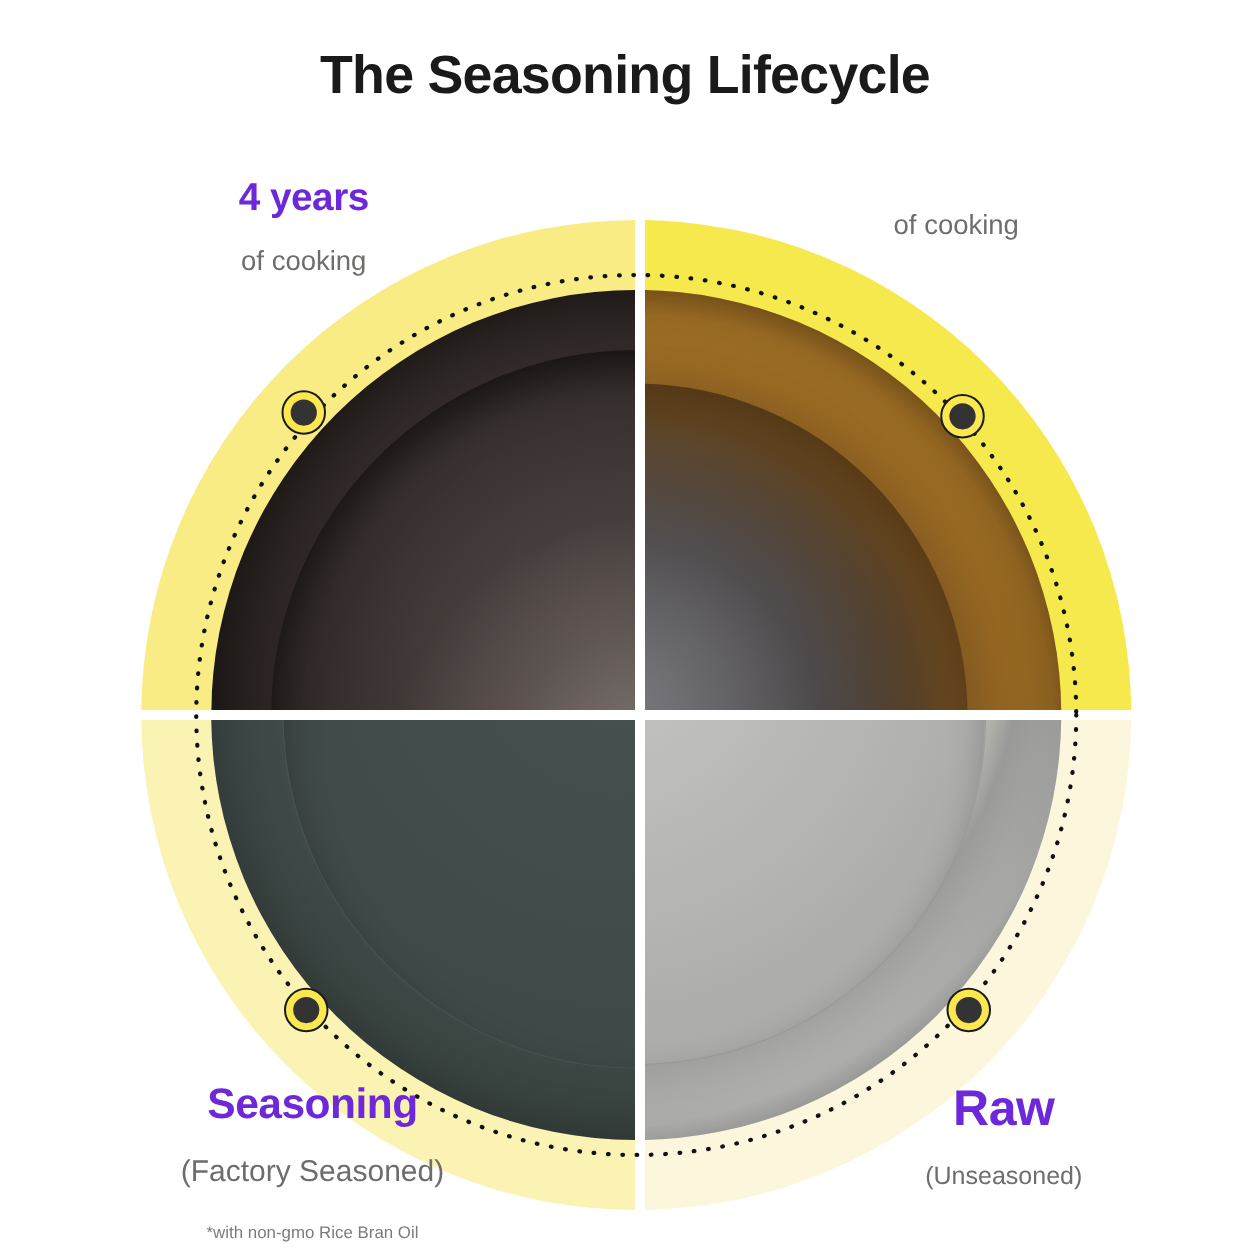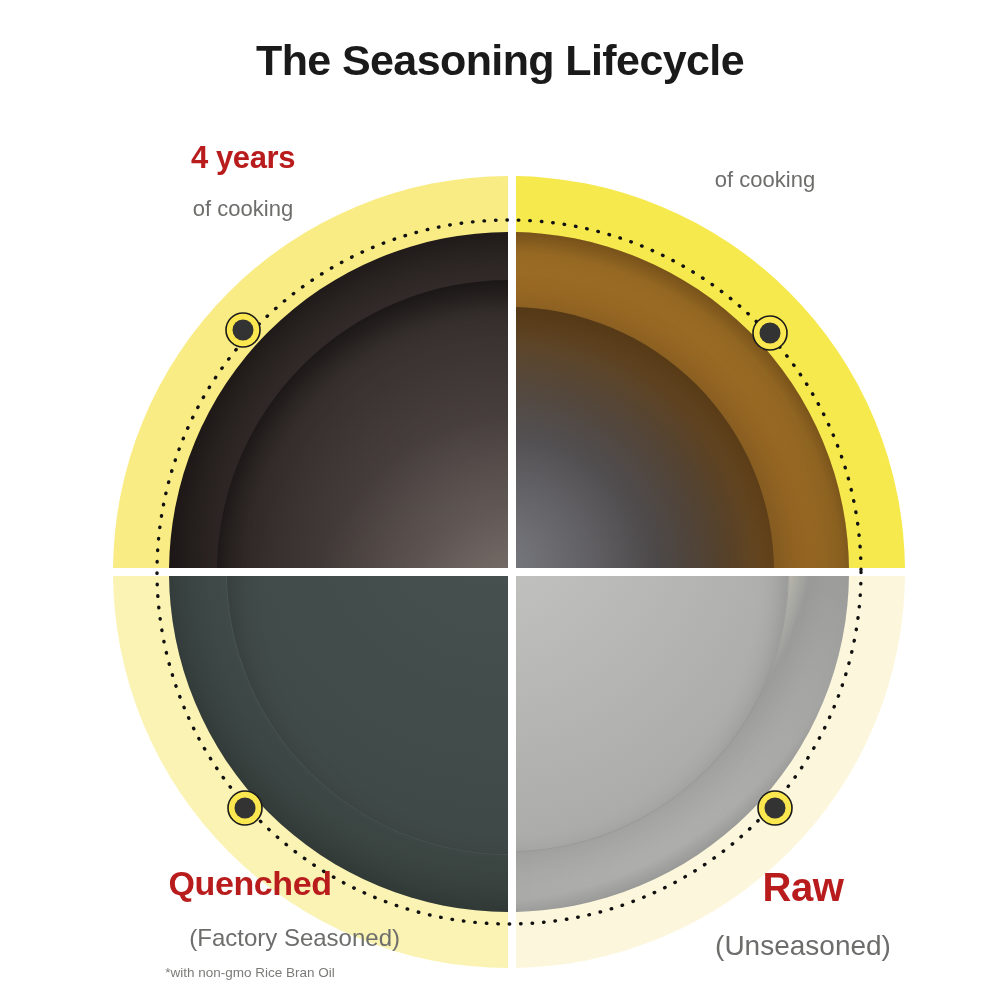--- a/index.html
+++ b/index.html
@@ -32,47 +32,47 @@
     color: #1a1a1a;
     font-family: "Liberation Sans", sans-serif;
   }
 
   
   .corner-label { position: absolute; text-align: center; }
 
   .cl-head {
     font-size: 31px;
     font-weight: 700;
-    color: #b91c1c;
+    color: #6d28d9;
     letter-spacing: -0.4px;
     line-height: 1.05;
   }
   .cl-sub {
     font-size: 22px;
     font-weight: 400;
     color: #6d6d6b;
     line-height: 1.3;
     margin-top: 20px;
   }
   .cl-note {
     font-size: 13.5px;
     font-weight: 400;
     color: #7b7b79;
-    margin-top: 12px;
+    margin-top: 25px;
   }
 
   #label-tl { left: 118px;  top: 142px;  width: 250px; }
   #label-tr { left: 640px;  top: 146px;  width: 250px; }
   #label-bl { left: 100px;  top: 866px;  width: 300px; }
   #label-br { left: 678px;  top: 866px;  width: 250px; }
 
   #label-bl .cl-head { font-size: 34px; }
-  #label-bl .cl-sub  { font-size: 24px; text-align: right; }
+  #label-bl .cl-sub  { font-size: 24px; }
   #label-br .cl-head { font-size: 40px; }
-  #label-br .cl-sub  { font-size: 28px; }
+  #label-br .cl-sub  { font-size: 20px; }
 
   
   #art {
     position: absolute;
     left: 0; top: 0;
     width: 1000px; height: 1000px;
   }
 
   
   .quad { position: absolute; overflow: hidden; }
@@ -231,21 +231,21 @@
   <div class="corner-label" id="label-tl">
     <div class="cl-head">4 years</div>
     <div class="cl-sub">of cooking</div>
   </div>
 
   <div class="corner-label" id="label-tr">
     <div class="cl-sub">of cooking</div>
   </div>
 
   <div class="corner-label" id="label-bl">
-    <div class="cl-head">Quenched</div>
+    <div class="cl-head">Seasoning</div>
     <div class="cl-sub">(Factory Seasoned)</div>
     <div class="cl-note">*with non-gmo Rice Bran Oil</div>
   </div>
 
   <div class="corner-label" id="label-br">
     <div class="cl-head">Raw</div>
     <div class="cl-sub">(Unseasoned)</div>
   </div>
 
 </div>

